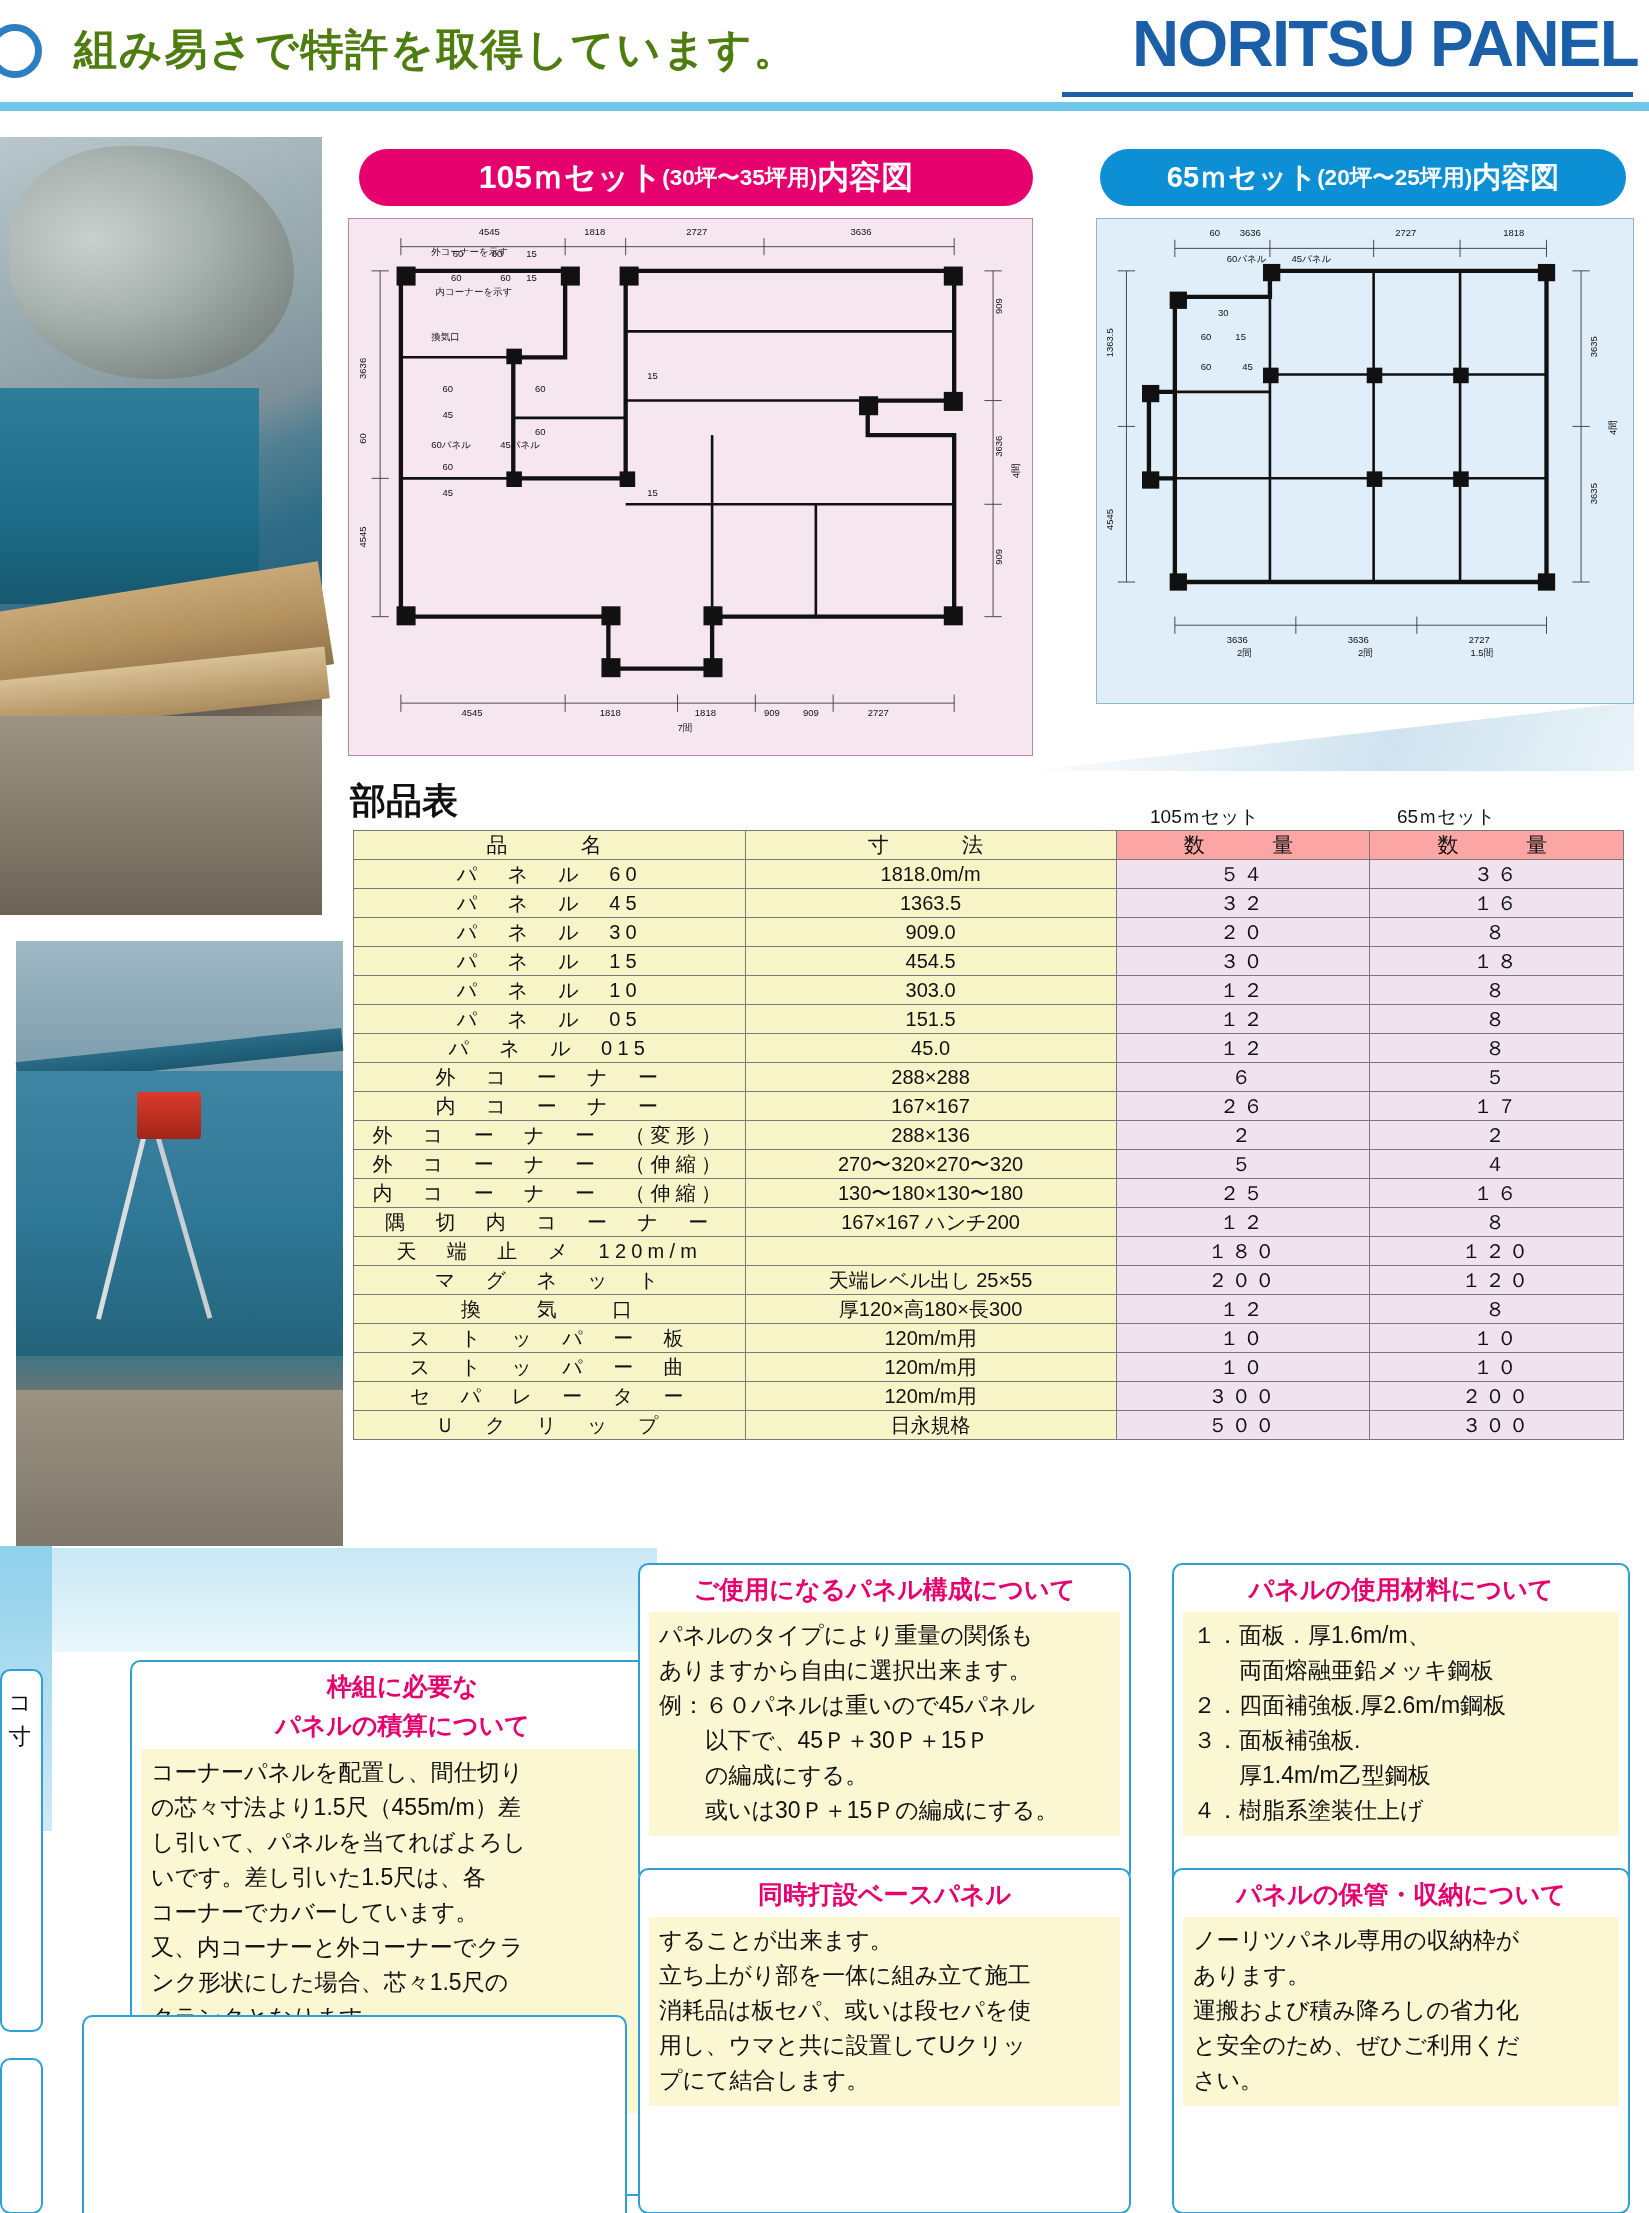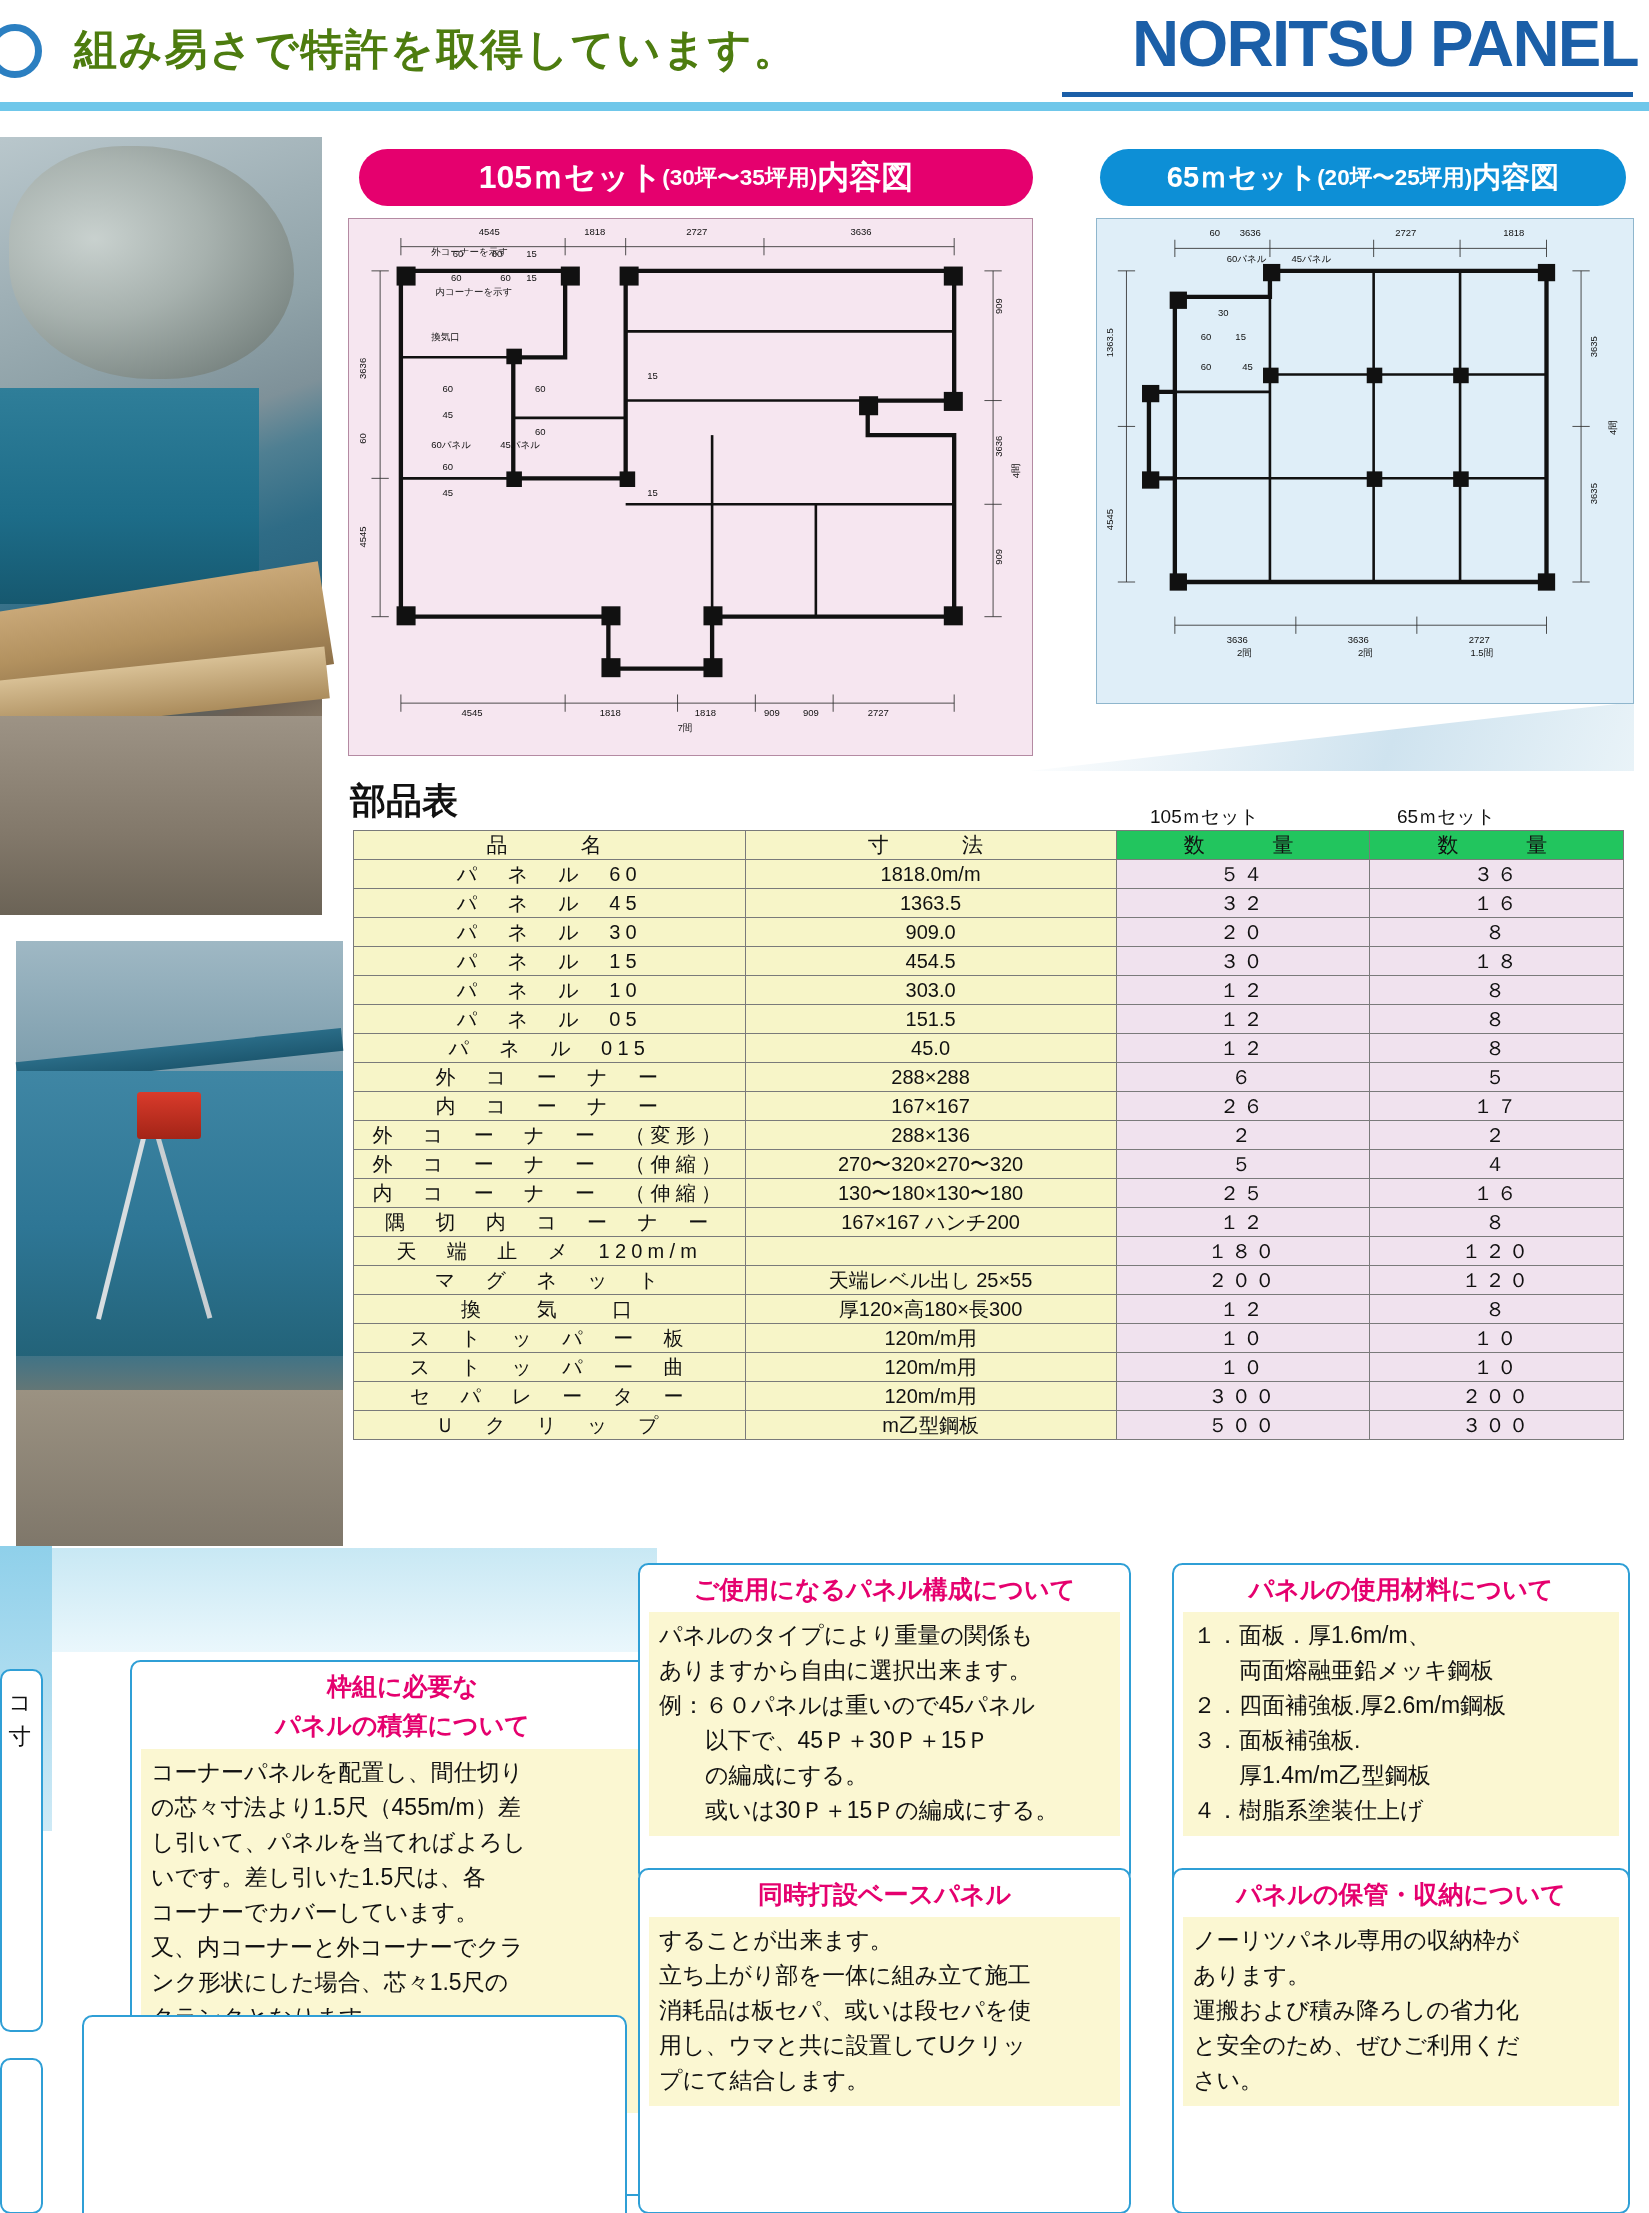--- a/index.html
+++ b/index.html
@@ -161,21 +161,21 @@
     height:28px;padding:0 3.5px;
     text-align:center;color:#111;
   }
   #parts-table th{background:#f7f5c8;font-weight:normal;font-size:21px;}
   #parts-table td.c0{background:#f7f5c8;width:393px;letter-spacing:5.2px;}
   #parts-table td.c1{background:#f7f5c8;width:372px;}
   #parts-table td.c2{background:#f0e2ee;width:251px;letter-spacing:3.5px;}
   #parts-table td.c3{background:#f0e2ee;width:251px;letter-spacing:3.5px;}
   #parts-table th.h0{width:393px;letter-spacing:10.4px;}
   #parts-table th.h1{width:372px;letter-spacing:10.4px;}
-  #parts-table th.h2,#parts-table th.h3{background:#22c55e;letter-spacing:8.6px;}
+  #parts-table th.h2,#parts-table th.h3{background:#fca5a5;letter-spacing:8.6px;}
 
   
   .note{
     position:absolute;border:2.6px solid #2f9fd6;border-radius:10.4px;
     background:#ffffff;box-sizing:border-box;
   }
   .note-title{
     margin:8.6px 12px 1.7px 12px;
     text-align:center;color:#e5006e;font-weight:bold;font-size:25px;
     line-height:1.25;
@@ -554,21 +554,21 @@
         <td class="c3">１０</td>
       </tr>
       <tr>
         <td class="c0">セ　パ　レ　ー　タ　ー</td>
         <td class="c1">120m/m用</td>
         <td class="c2">３００</td>
         <td class="c3">２００</td>
       </tr>
       <tr>
         <td class="c0">Ｕ　ク　リ　ッ　プ</td>
-        <td class="c1">m乙型鋼板</td>
+        <td class="c1">日永規格</td>
         <td class="c2">５００</td>
         <td class="c3">３００</td>
       </tr>
     </tbody>
 </table>
 
 <div class="note" id="note-left">
   <div class="note-title">枠組に必要な</div>
   <div class="note-title">パネルの積算について</div>
   <div class="note-body" id="note-left-body">

